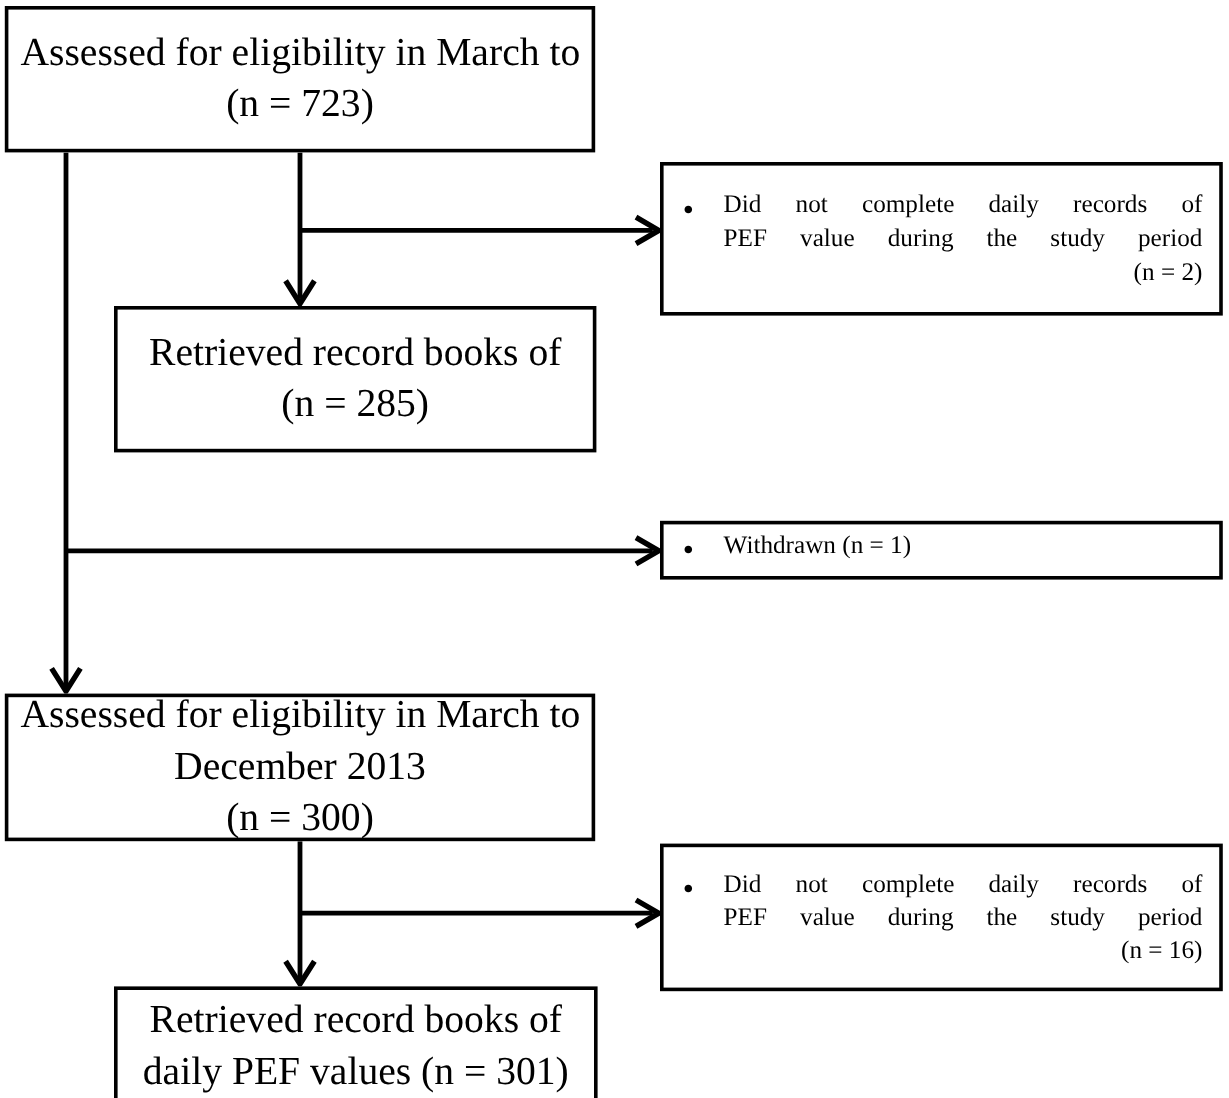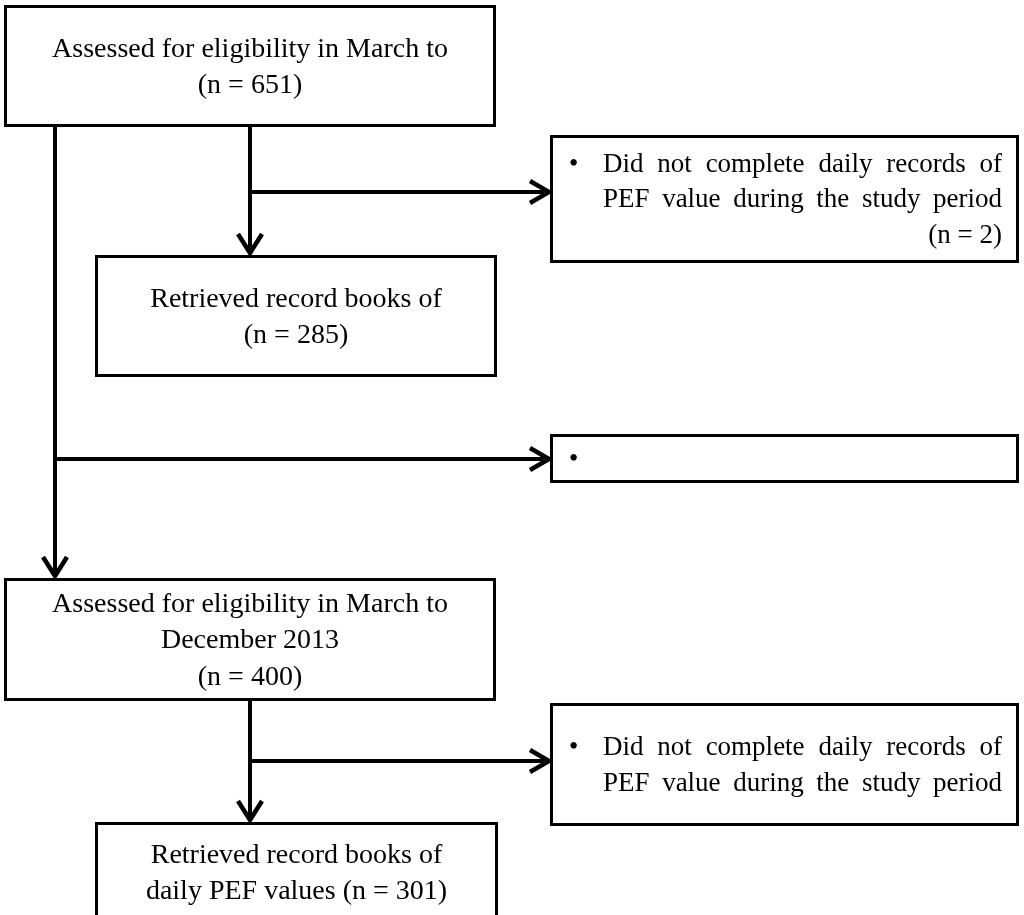--- a/index.html
+++ b/index.html
@@ -31,21 +31,21 @@
     position: absolute;
     box-sizing: border-box;
     border: 3px solid #000000;
     background: #ffffff;
     display: flex;
     flex-direction: column;
     justify-content: center;
   }
   .node-center {
     text-align: center;
-    font-size: 28px;
+    font-size: 33px;
     line-height: 1.30;
     padding: 0 10px;
   }
   .node-center .line {
     display: block;
     white-space: nowrap;
   }
   .bullet-row {
     display: flex;
     align-items: flex-start;
@@ -53,21 +53,21 @@
   }
   .bullet-dot {
     flex: 0 0 auto;
     width: 34px;
     font-size: 26.5px;
     line-height: 1.32;
     text-align: left;
   }
   .bullet-text {
     flex: 1 1 auto;
-    font-size: 27px;
+    font-size: 21px;
     line-height: 1.32;
   }
   .bullet-text .just {
     display: block;
     text-align: justify;
     text-align-last: justify;
     white-space: nowrap;
   }
   .bullet-text .last {
     display: block;
@@ -117,21 +117,21 @@
       <polyline points="530,448 549,459 530,470"></polyline>
       <polyline points="43,557 55,576 67,557"></polyline>
       <polyline points="238,801 250,820 262,801"></polyline>
       <polyline points="530,750 549,761 530,772"></polyline>
     </g>
   </svg>
 
   <div class="node-box" id="box-assessed-2012">
     <div class="node-center">
       <span class="line">Assessed for eligibility in March to</span>
-      <span class="line">(n = 651)</span>
+      <span class="line">(n = 723)</span>
     </div>
   </div>
 
   <div class="node-box" id="box-excluded-2012">
     <div class="bullet-row">
       <span class="bullet-dot">•</span>
       <span class="bullet-text">
         <span class="just">Did not complete daily records of</span>
         <span class="just">PEF value during the study period</span>
         <span class="last">(n = 2)</span>
@@ -142,37 +142,41 @@
   <div class="node-box" id="box-retrieved-2012">
     <div class="node-center">
       <span class="line">Retrieved record books of</span>
       <span class="line">(n = 285)</span>
     </div>
   </div>
 
   <div class="node-box" id="box-withdrawn">
     <div class="bullet-row">
       <span class="bullet-dot">•</span>
+      <span class="bullet-text">
+        <span class="single">Withdrawn (n = 1)</span>
+      </span>
     </div>
   </div>
 
   <div class="node-box" id="box-assessed-2013">
     <div class="node-center">
       <span class="line">Assessed for eligibility in March to</span>
       <span class="line">December 2013</span>
-      <span class="line">(n = 400)</span>
+      <span class="line">(n = 300)</span>
     </div>
   </div>
 
   <div class="node-box" id="box-excluded-2013">
     <div class="bullet-row">
       <span class="bullet-dot">•</span>
       <span class="bullet-text">
         <span class="just">Did not complete daily records of</span>
         <span class="just">PEF value during the study period</span>
+        <span class="last">(n = 16)</span>
       </span>
     </div>
   </div>
 
   <div class="node-box" id="box-retrieved-2013">
     <div class="node-center">
       <span class="line">Retrieved record books of</span>
       <span class="line">daily PEF values (n = 301)</span>
     </div>
   </div>

